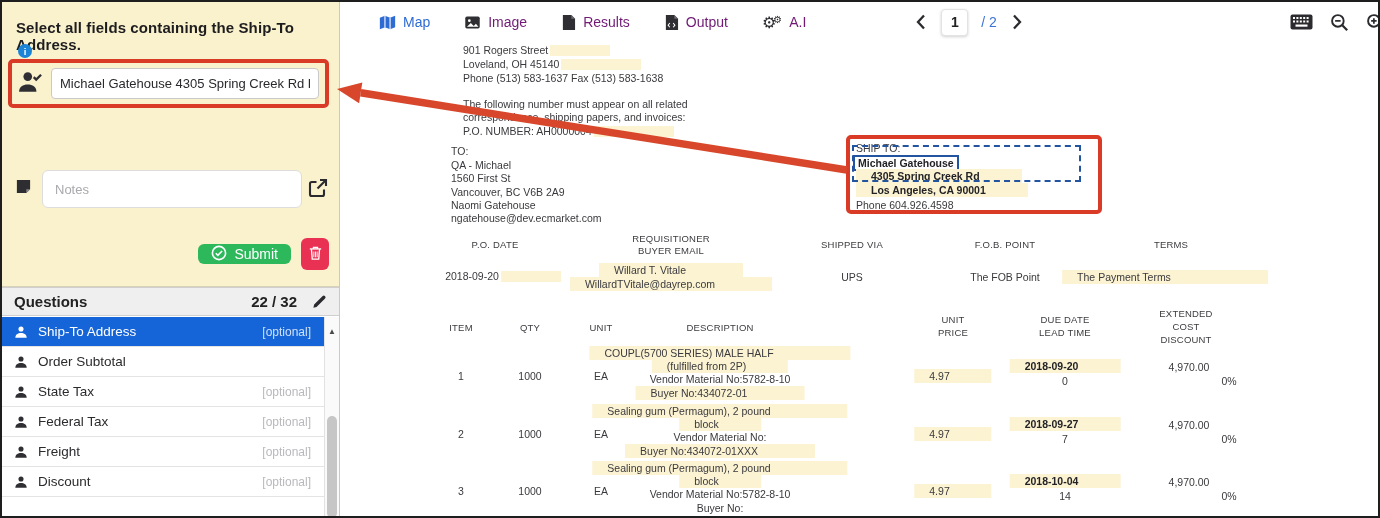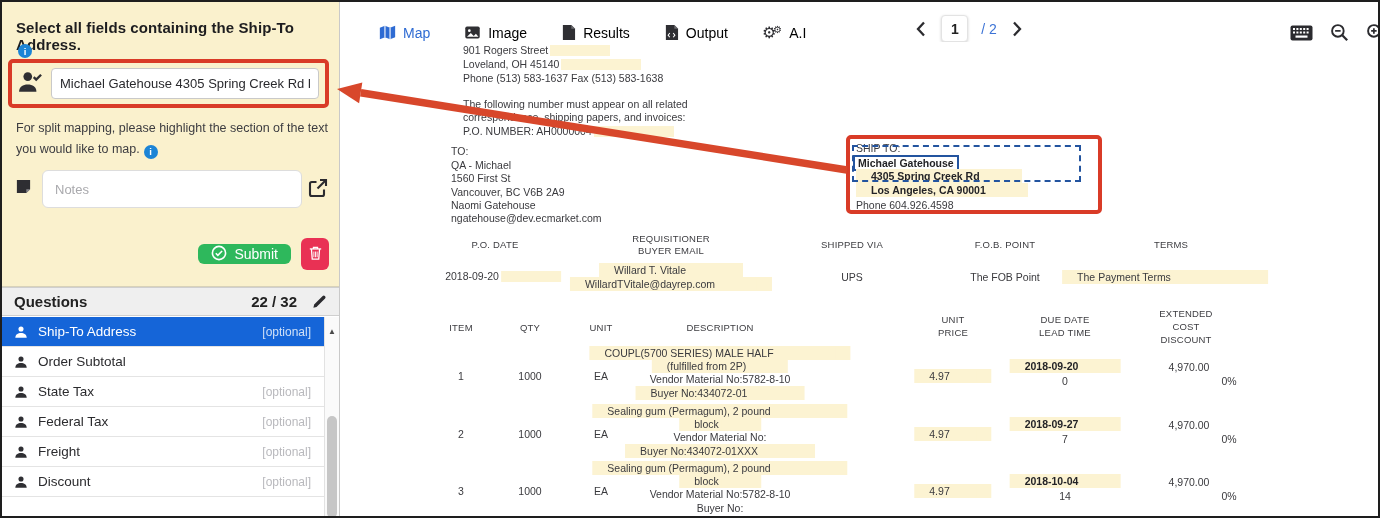--- a/index.html
+++ b/index.html
@@ -39,23 +39,23 @@
   .q-row.selected { background:#1565d8; color:#fff; }
   .q-row.selected .pic { color:#fff; }
   .q-row.selected .q-opt { color:#cfe0f7; }
   .q-row.partial { margin-top:-11px; color:#3a3a3e; }
   .q-scroll { position:absolute; right:0; top:0; width:15px; height:100%; background:#fafafa; border-left:1px solid #e2e2e2; }
   .q-up { position:absolute; top:3px; left:0; width:100%; text-align:center; }
   .q-up::after { content:"▲"; font-size:8px; color:#4a4a4a; }
   .q-thumb { position:absolute; top:99px; left:2px; width:10px; height:102px; background:#c6c6c6; border-radius:5px; }
 
   
-  .toolbar { position:absolute; left:339px; top:0; width:1037px; height:40px; background:#fff; display:flex; align-items:flex-end; }
+  .toolbar { position:absolute; left:339px; top:0; width:1037px; height:40px; background:#fff; display:flex; align-items:center; }
   .tabs { display:flex; align-items:center; gap:34px; padding-left:38px; }
-  .tab { display:inline-flex; align-items:center; gap:7px; font-size:14px; color:#000000; cursor:pointer; }
+  .tab { display:inline-flex; align-items:center; gap:7px; font-size:14px; color:#701a75; cursor:pointer; }
   .tab.active { color:#2e6bd3; font-weight:500; }
   .pager { display:flex; align-items:center; gap:13px; margin-left:108px; }
   .pg-btn { display:inline-flex; cursor:pointer; padding:2px; }
   .pg-box { display:inline-flex; align-items:center; justify-content:center; width:27px; height:27px; background:#fff; border:1px solid #e3e3e3; border-radius:4px; box-shadow:0 1px 3px rgba(0,0,0,.18); font-size:14px; font-weight:700; color:#222; cursor:text; }
   .pg-total { font-size:14px; color:#3d74d6; }
   .tools { margin-left:auto; display:flex; align-items:center; gap:17px; padding-right:0; }
   .tools .ic { display:inline-flex; cursor:pointer; }
   .ic-zoomin { margin-right:-7px; }
   .gears::before { content:"⚙"; font-size:16px; color:#2f2f33; }
   .gears::after { content:"⚙"; font-size:10px; color:#2f2f33; margin-left:-3px; vertical-align:5px; }
@@ -88,21 +88,20 @@
         <span>
           <svg width="26" height="24" viewBox="0 0 24 22">
               <circle cx="9" cy="6" r="4" fill="#2f2f33"></circle>
               <path d="M1 20c0-4.4 3.6-6.6 8-6.6s8 2.2 8 6.6z" fill="#2f2f33"></path>
               <path d="M14.5 6.5l2.3 2.3 4.5-4.5" stroke="#2f2f33" stroke-width="2.2" fill="none"></path>
             </svg>
         </span>
         <input class="mapped-input" value="Michael Gatehouse 4305 Spring Creek Rd Los A" style="">
       </div>
 
-      <div class="hint"><span>For split mapping, please highlight the section of the text you would like to map.</span><span class="info"></span></div>
 
       <div class="notes-row">
         <span class="note-ic">
           <svg width="17" height="17" viewBox="0 0 18 18">
               <path d="M2 2h14v10l-4 4H2z" fill="#2e2e32"></path>
               <path d="M12 16l4-4h-4z" fill="#8a8a8e"></path>
             </svg>
         </span>
         <input class="notes-input" placeholder="Notes" style="">
         <span class="ext-ic">

